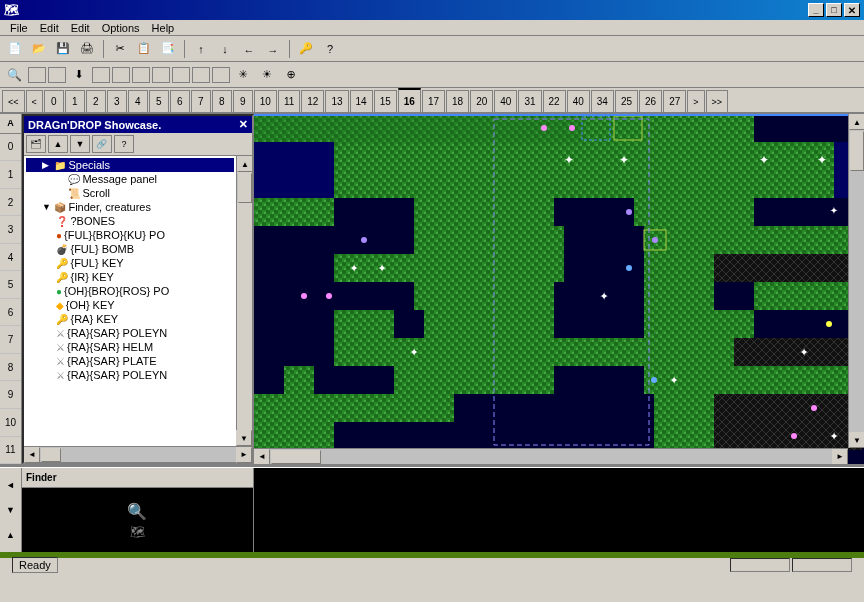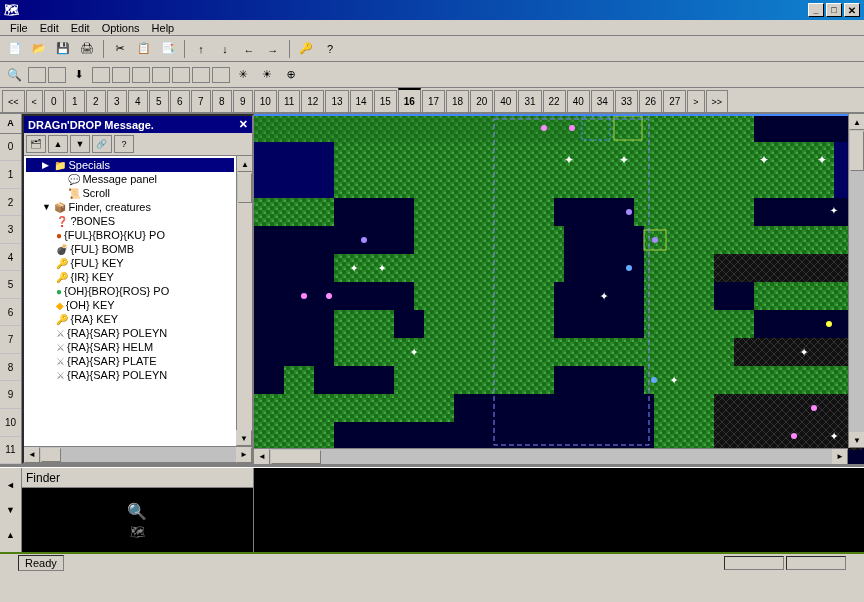--- a/index.html
+++ b/index.html
@@ -171,23 +171,23 @@
       flex: 1;
       background: #000040;
       position: relative;
       overflow: hidden;
     }
 
     
     .status-bar {
       height: 20px;
       background: #d4d0c8;
-      border-top: 2px solid #4d7c0f;
+      border-top: 6px solid #4d7c0f;
       display: flex; align-items: center;
-      padding: 0 18px;
+      padding: 0 12px;
       font-size: 11px;
     }
     .status-section {
       border: 1px inset #808080;
       padding: 0 6px;
       height: 16px; display: flex; align-items: center;
     }
     .status-spacer { flex: 1; }
 
     
@@ -275,21 +275,21 @@
   <div class="level-tab">15</div>
   <div class="level-tab active">16</div>
   <div class="level-tab">17</div>
   <div class="level-tab">18</div>
   <div class="level-tab">20</div>
   <div class="level-tab">40</div>
   <div class="level-tab">31</div>
   <div class="level-tab">22</div>
   <div class="level-tab">40</div>
   <div class="level-tab">34</div>
-  <div class="level-tab">33</div>
+  <div class="level-tab">25</div>
   <div class="level-tab">26</div>
   <div class="level-tab">27</div>
   <div class="level-tab nav">&gt;</div>
   <div class="level-tab nav">&gt;&gt;</div>
 </div>
 
 <div style="display:flex; flex-direction:row; height:350px; position:relative;">
 
   <div style="width:22px; background:#d4d0c8; border-right:1px solid #808080; display:flex; flex-direction:column; align-items:center; z-index:10;">
     <div style="height:20px; width:100%; display:flex; align-items:center; justify-content:center; background:#d4d0c8; border-bottom:1px solid #808080;">
@@ -304,21 +304,21 @@
     <div style="height:28px; display:flex;align-items:center;justify-content:center; border-bottom:1px solid #c0c0c0; width:100%; font-size:10px;">6</div>
     <div style="height:28px; display:flex;align-items:center;justify-content:center; border-bottom:1px solid #c0c0c0; width:100%; font-size:10px;">7</div>
     <div style="height:28px; display:flex;align-items:center;justify-content:center; border-bottom:1px solid #c0c0c0; width:100%; font-size:10px;">8</div>
     <div style="height:28px; display:flex;align-items:center;justify-content:center; border-bottom:1px solid #c0c0c0; width:100%; font-size:10px;">9</div>
     <div style="height:28px; display:flex;align-items:center;justify-content:center; border-bottom:1px solid #c0c0c0; width:100%; font-size:10px;">10</div>
     <div style="height:28px; display:flex;align-items:center;justify-content:center; border-bottom:1px solid #c0c0c0; width:100%; font-size:10px;">11</div>
   </div>
 
   <div class="tree-panel" style="width:232px; height:100%;">
     <div class="tree-header">
-      <span>DRAGn'DROP Message.</span>
+      <span>DRAGn'DROP Showcase.</span>
       <span style="cursor:pointer;">✕</span>
     </div>
     <div class="tree-toolbar">
       <button class="tree-toolbar-btn">🗂</button>
       <button class="tree-toolbar-btn">▲</button>
       <button class="tree-toolbar-btn">▼</button>
       <button class="tree-toolbar-btn">🔗</button>
       <button class="tree-toolbar-btn">?</button>
     </div>
     <div class="tree-body">
@@ -601,21 +601,21 @@
 
   <div style="width:22px; background:#d4d0c8; border-right:1px solid #808080; display:flex;flex-direction:column;align-items:center;justify-content:space-around;padding:4px 0;">
     <div style="font-size:9px;cursor:pointer;">◄</div>
     <div style="font-size:9px;cursor:pointer;">▼</div>
     <div style="font-size:9px;cursor:pointer;">▲</div>
   </div>
 
   <div style="width:232px; border-right:1px solid #808080; display:flex;flex-direction:column;">
 
     <div style="height:20px;background:#d4d0c8;border-bottom:1px solid #808080;display:flex;align-items:center;padding:0 4px;font-size:10px;">
-      <span style="font-size:12px;">Finder</span>
+      <span style="font-size:10px;font-weight:bold;">Finder</span>
     </div>
 
     <div style="flex:1;background:#000;display:flex;align-items:center;justify-content:center;padding:4px;">
       <div style="display:flex;flex-direction:column;align-items:center;gap:4px;">
         <span style="font-size:16px;color:#888;cursor:pointer;">🔍</span>
         <span style="font-size:12px;color:#888;cursor:pointer;">🗺</span>
       </div>
     </div>
   </div>
 

